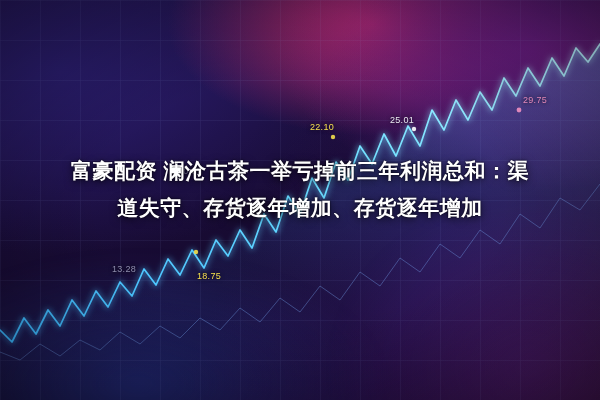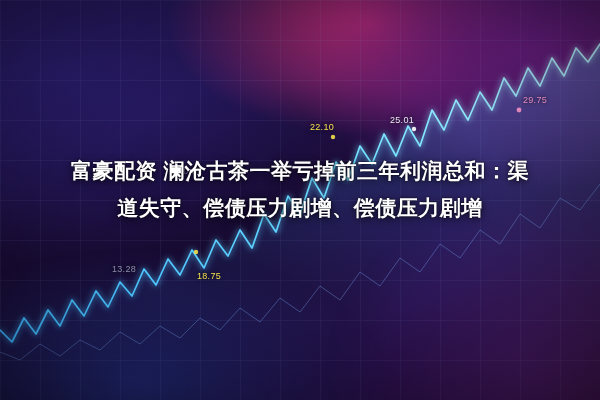--- a/index.html
+++ b/index.html
@@ -165,16 +165,16 @@
   <div class="dlabel dim" style="left:112px; top:264px;">13.28</div>
   <div class="dlabel yellow" style="left:197px; top:271px;">18.75</div>
   <div class="dlabel yellow" style="left:310px; top:122px;">22.10</div>
   <div class="dlabel white" style="left:390px; top:115px;">25.01</div>
   <div class="dlabel pink" style="left:523px; top:95px;">29.75</div>
 
   <div class="vignette"></div>
 
   <div class="headline">
     <span class="line">富豪配资 澜沧古茶一举亏掉前三年利润总和：渠</span>
-    <span class="line">道失守、偿债压力剧增、偿债压力剧增</span>
+    <span class="line">道失守、存货逐年增加、存货逐年增加</span>
   </div>
 
 </div>
 
 </body></html>

